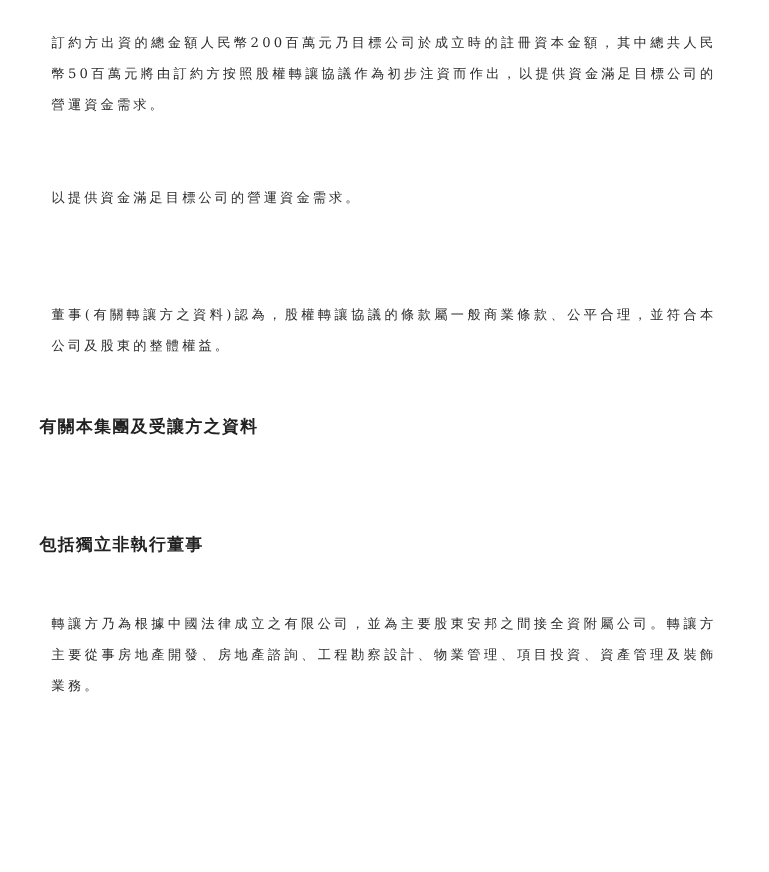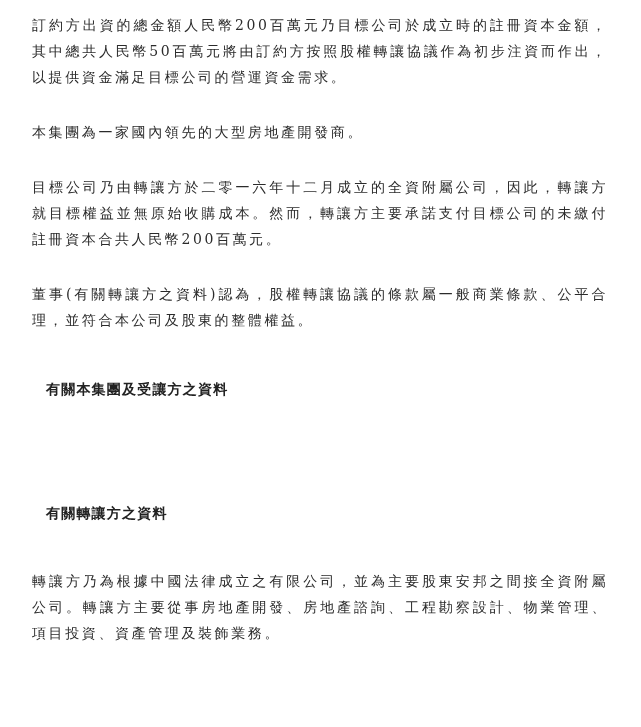--- a/index.html
+++ b/index.html
@@ -15,62 +15,61 @@
     font-family: "DejaVu Serif", "Liberation Serif", serif;
     color: #2a2a2a;
   }
   .doc {
     position: absolute;
     left: 28px;
     top: 8px;
     width: 584px;
   }
   .para {
-    margin: 4px;
-    font-size: 14px;
+    margin: 15px;
+    font-size: 11px;
     line-height: 26px;
     letter-spacing: 2.6px;
     text-align: justify;
     text-justify: inter-character;
     color: #2b2b2b;
   }
   .heading {
-    margin: 18px;
+    margin: 5px;
     font-family: "DejaVu Sans", "Liberation Sans", sans-serif;
     font-weight: bold;
     font-size: 14px;
     line-height: 26px;
     letter-spacing: 1.2px;
     color: #222222;
   }
   .gap { height: 21px; }
   .gap-h { height: 20px; }
 </style>
 </head>
 <body>
 
 <div class="doc">
 
   <p class="para">訂約方出資的總金額人民幣200百萬元乃目標公司於成立時的註冊資本金額，其中總共人民幣50百萬元將由訂約方按照股權轉讓協議作為初步注資而作出，以提供資金滿足目標公司的營運資金需求。</p>
   <div class="gap"></div>
 
-  <p class="para">本集團為一家國內領先的大型房地產開發商。</p>
+  <p class="para">以提供資金滿足目標公司的營運資金需求。</p>
   <div class="gap"></div>
 
-  <p class="para">目標公司乃由轉讓方於二零一六年十二月成立的全資附屬公司，因此，轉讓方就目標權益並無原始收購成本。然而，轉讓方主要承諾支付目標公司的未繳付註冊資本合共人民幣200百萬元。</p>
   <div class="gap"></div>
 
   <p class="para">董事(有關轉讓方之資料)認為，股權轉讓協議的條款屬一般商業條款、公平合理，並符合本公司及股東的整體權益。</p>
   <div class="gap"></div>
 
   <h3 class="heading">有關本集團及受讓方之資料</h3>
   <div class="gap-h"></div>
 
   <div class="gap"></div>
 
   <div class="gap"></div>
 
-  <h3 class="heading">有關轉讓方之資料</h3>
+  <h3 class="heading">包括獨立非執行董事</h3>
   <div class="gap-h"></div>
 
   <p class="para">轉讓方乃為根據中國法律成立之有限公司，並為主要股東安邦之間接全資附屬公司。轉讓方主要從事房地產開發、房地產諮詢、工程勘察設計、物業管理、項目投資、資產管理及裝飾業務。</p>
 
 </div>
 
 </body></html>

